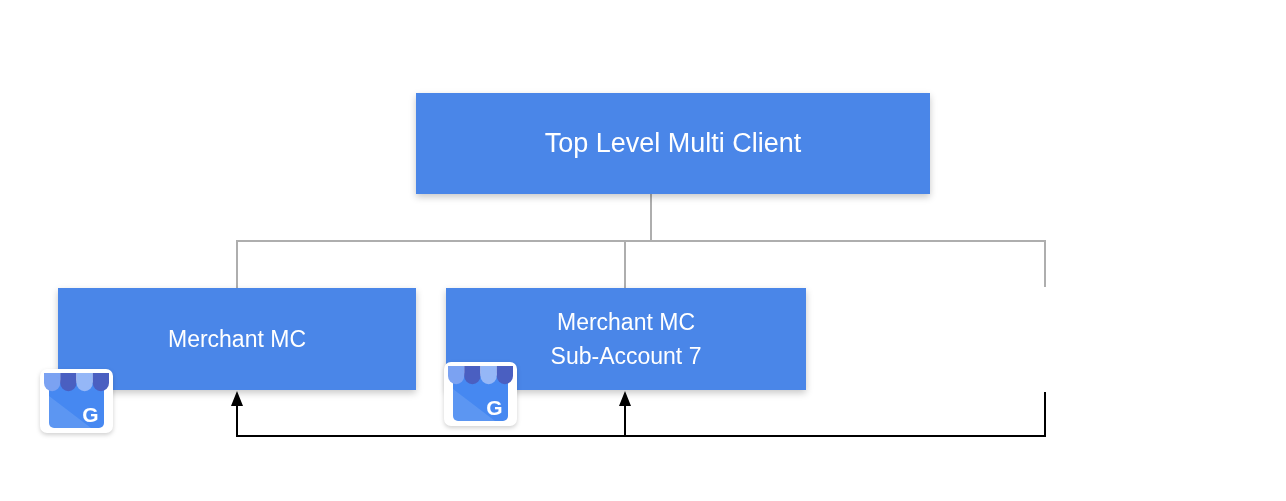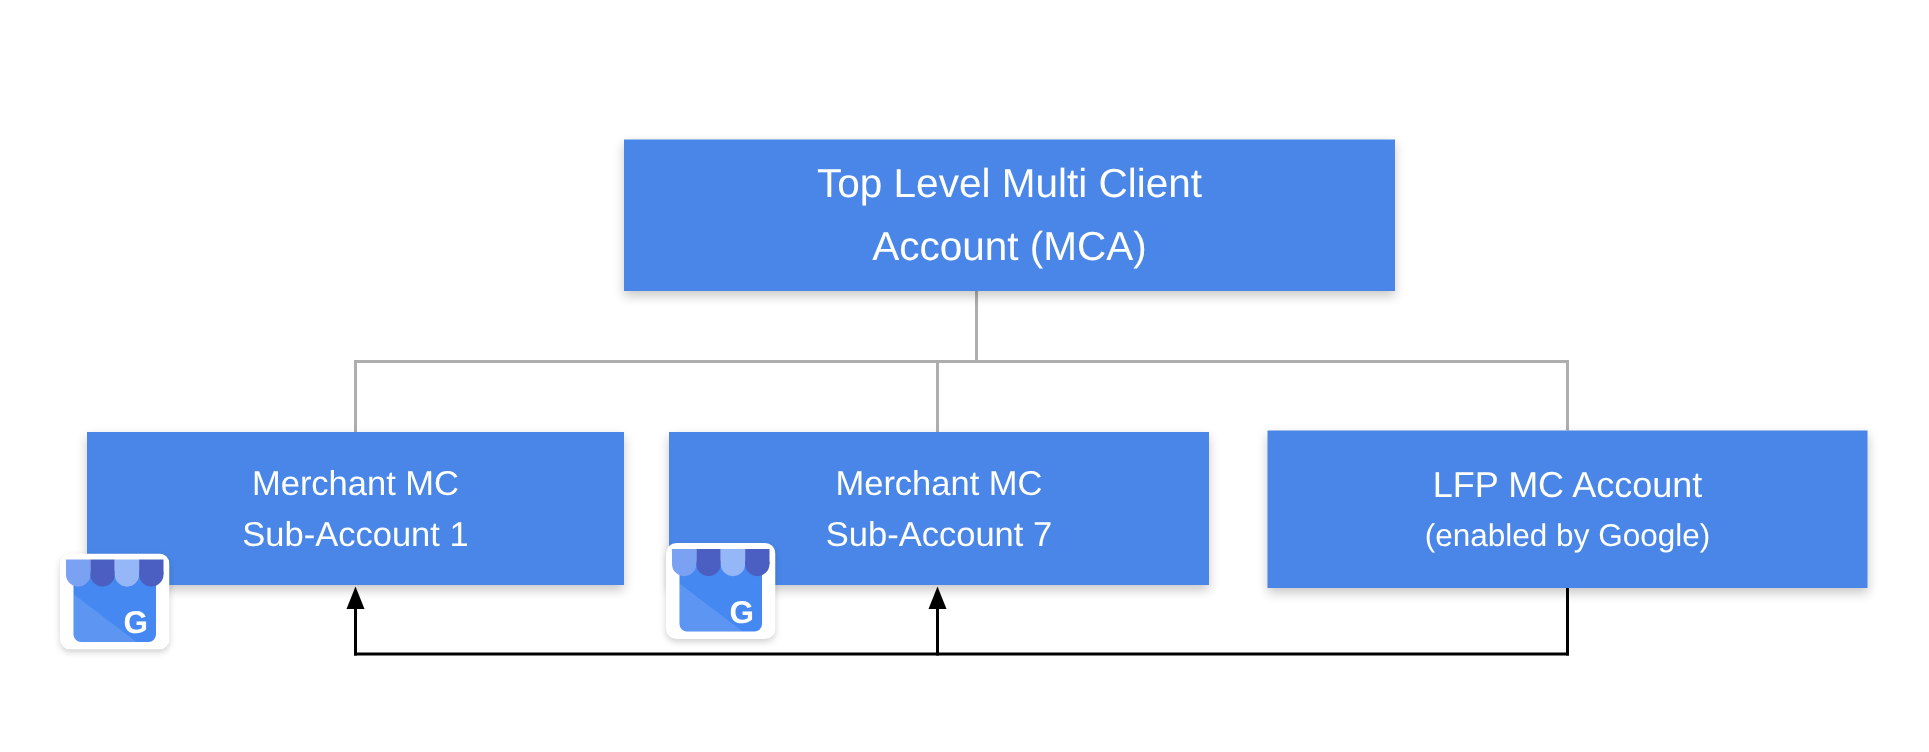--- a/index.html
+++ b/index.html
@@ -70,37 +70,31 @@
 
   <div class="line black v" style="left:1044px;top:392px;height:45px;"></div>
   <div class="line black h" style="left:236px;top:435px;width:810px;"></div>
   <div class="line black v" style="left:236px;top:403px;height:34px;"></div>
   <div class="line black v" style="left:624px;top:403px;height:34px;"></div>
   <div class="arrowhead" style="left:231px;top:391px;"></div>
   <div class="arrowhead" style="left:619px;top:391px;"></div>
 
   <div class="node top">
     <div>Top Level Multi Client</div>
-    <div>Account (MCA)</div>
   </div>
 
   <div class="node sub1">
     <div>Merchant MC</div>
-    <div>Sub-Account 1</div>
   </div>
 
   <div class="node sub2">
     <div>Merchant MC</div>
     <div>Sub-Account 7</div>
   </div>
 
-  <div class="node lfp">
-    <div>LFP MC Account</div>
-    <div class="small">(enabled by Google)</div>
-  </div>
 
   <svg class="gmb-icon" style="left:40px;top:369px;" width="73" height="64" viewBox="0 0 73 64">
     <rect class="i-halo" x="0" y="0" width="73" height="64" rx="7"></rect>
     <rect class="i-body" x="9" y="14" width="55" height="45" rx="5"></rect>
     <polygon class="i-fold" points="9,27 51,59 9,59"></polygon>
     <g>
       <rect class="i-light" x="4" y="4" width="16.25" height="10"></rect>
       <rect class="i-dark" x="20.25" y="4" width="16.25" height="10"></rect>
       <rect class="i-lighter" x="36.5" y="4" width="16.25" height="10"></rect>
       <rect class="i-dark" x="52.75" y="4" width="16.25" height="10"></rect>

